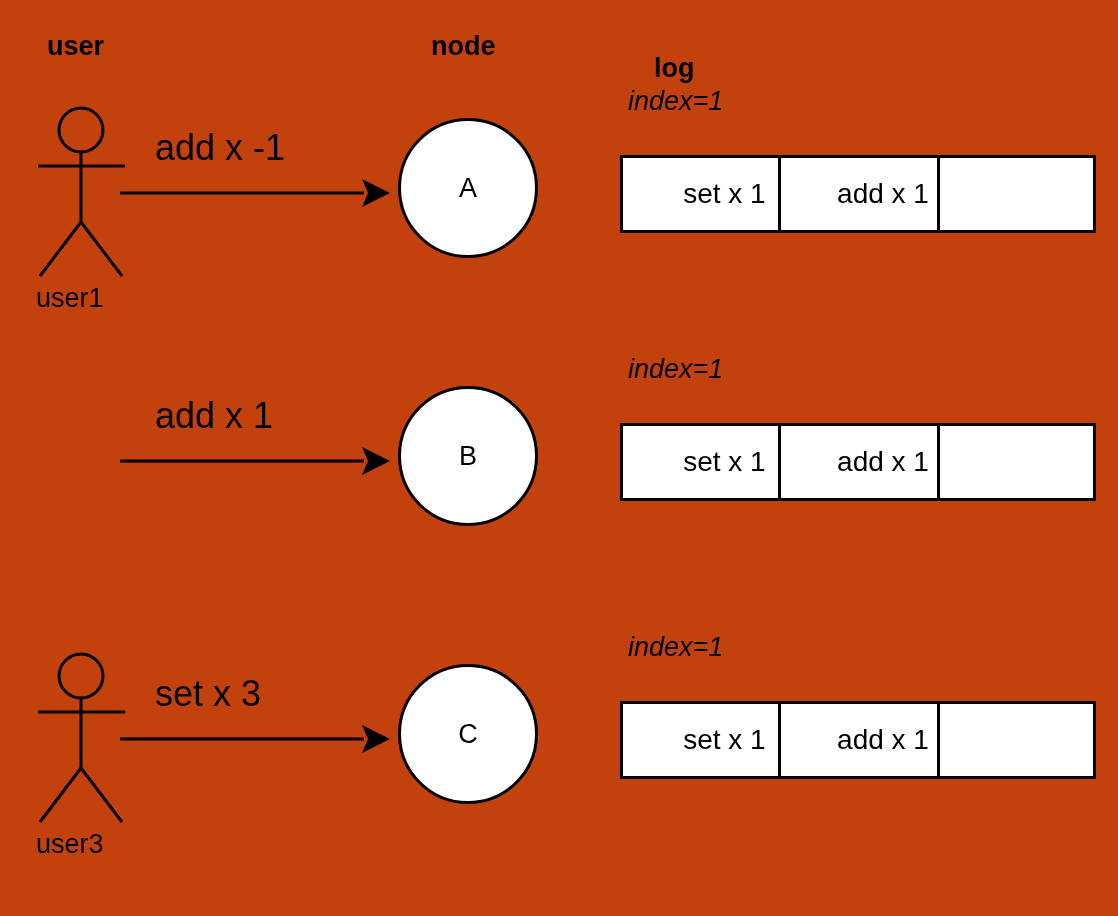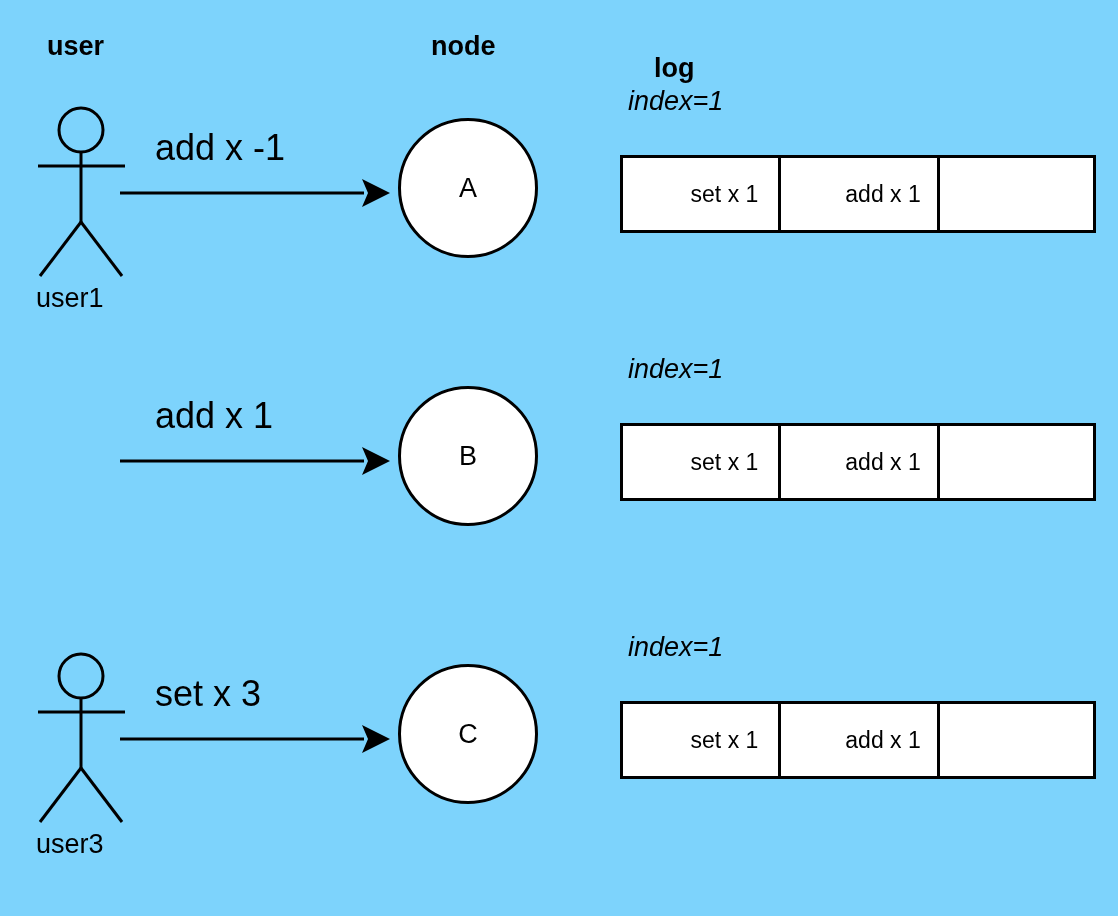--- a/index.html
+++ b/index.html
@@ -8,21 +8,21 @@
     background: #ffffff;
   }
   body {
     font-family: "Liberation Sans", sans-serif;
     color: #000000;
   }
   #canvas {
     position: relative;
     width: 1118px;
     height: 916px;
-    background: #7dd3fc;
+    background: #c2410c;
     overflow: hidden;
   }
   .col-header {
     position: absolute;
     font-weight: bold;
     font-size: 27px;
     line-height: 1;
     white-space: nowrap;
     color: #000000;
   }
@@ -106,21 +106,21 @@
     height: 78px;
     display: flex;
     border: 3px solid #000000;
     box-sizing: border-box;
     background: #ffffff;
   }
   .log-cell {
     display: flex;
     align-items: center;
     justify-content: center;
-    font-size: 23px;
+    font-size: 28px;
     color: #000000;
     box-sizing: border-box;
     border-right: 3px solid #000000;
     background: #ffffff;
     margin-left: 48px;
   }
   .log-cell:last-child { border-right: none; }
   .log-cell.c0 { width: 158px; }
   .log-cell.c1 { width: 160px; }
   .log-cell.c2 { width: 152px; }

